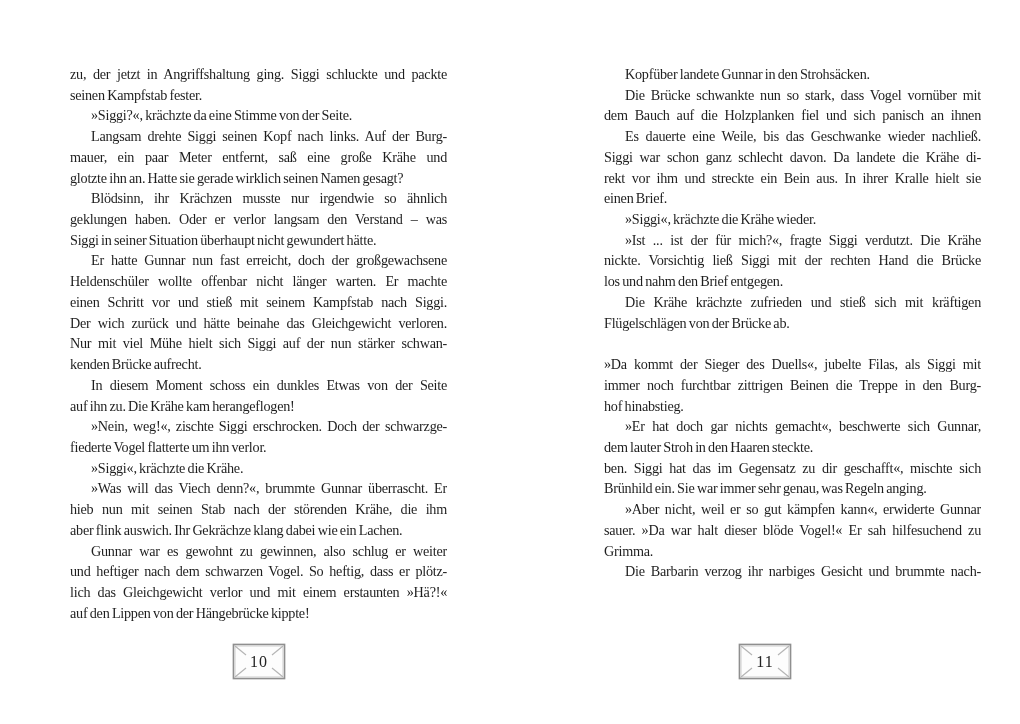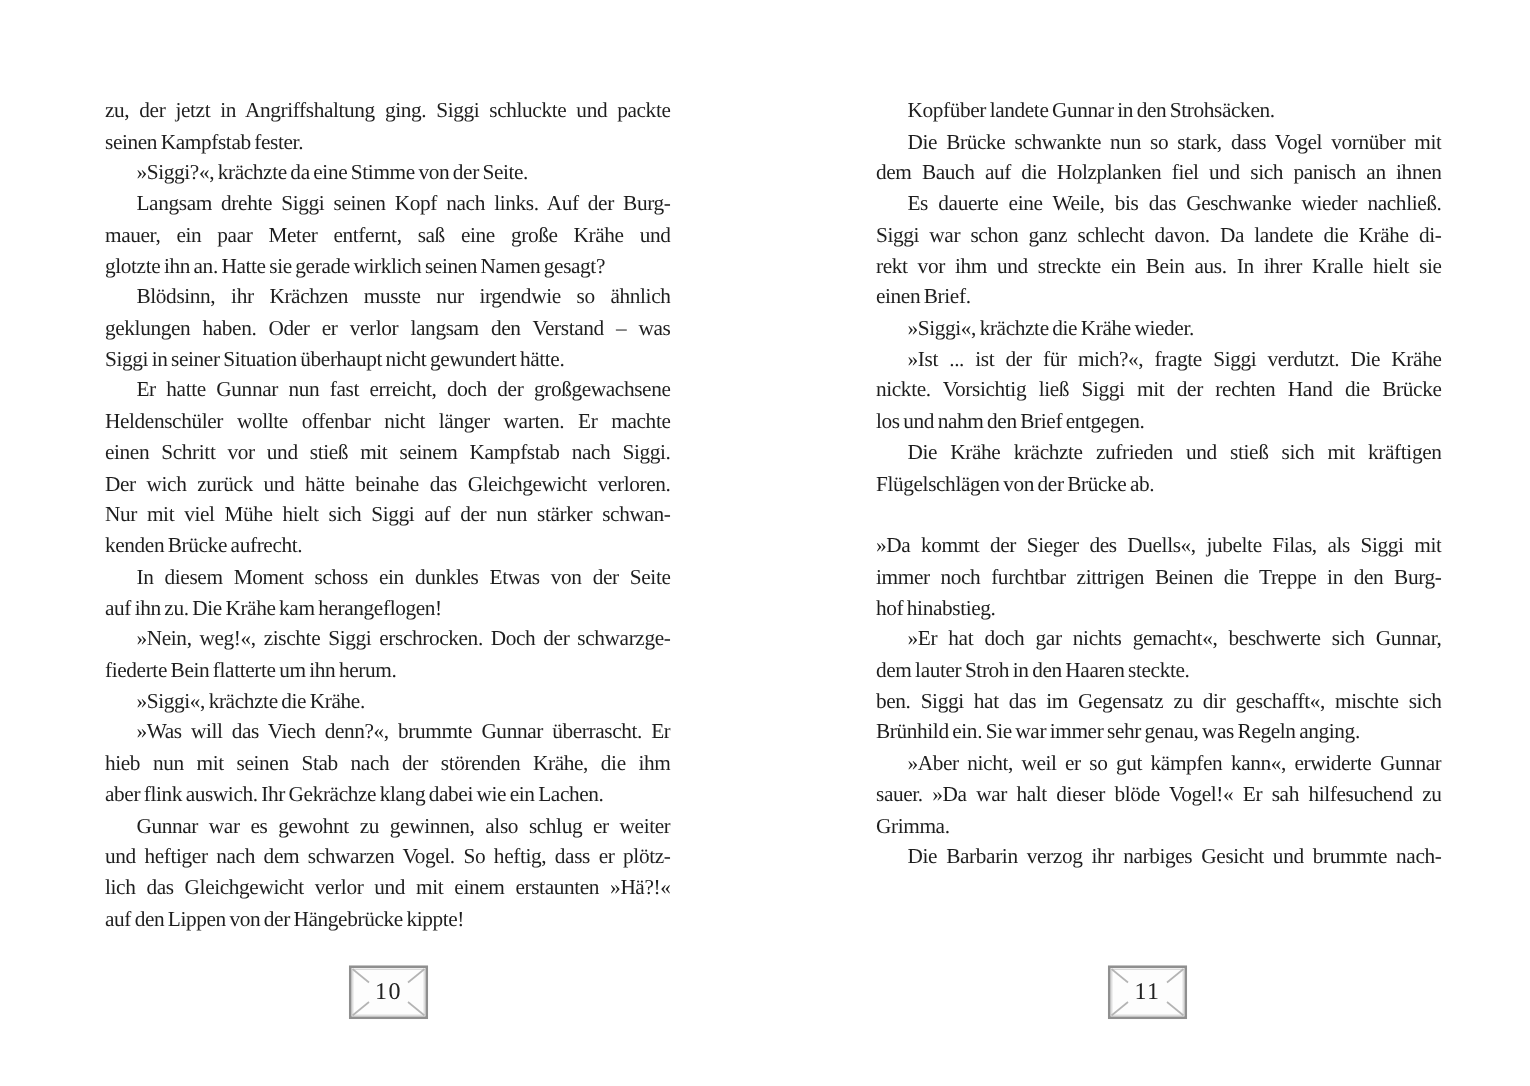--- a/index.html
+++ b/index.html
@@ -17,21 +17,21 @@
     color: #1e1e1e;
     overflow: hidden;
     padding-left: 11px;
   }
   .text-col {
     position: absolute;
     top: 64px;
     width: 377px;
   }
   #col-left  { left: 70px; }
-  #col-right { left: 584px; }
+  #col-right { left: 604px; }
 
   .line {
     height: 20.72px;
     line-height: 20.72px;
     font-size: 14.2px;
     letter-spacing: -0.25px;
     word-spacing: -0.9px;
     text-align: justify;
     text-align-last: justify;
     overflow: hidden;
@@ -89,21 +89,21 @@
       <div class="line end">Siggi in seiner Situation überhaupt nicht gewundert hätte.</div>
       <div class="line indent">Er hatte Gunnar nun fast erreicht, doch der großgewachsene</div>
       <div class="line">Heldenschüler wollte offenbar nicht länger warten. Er machte</div>
       <div class="line">einen Schritt vor und stieß mit seinem Kampfstab nach Siggi.</div>
       <div class="line">Der wich zurück und hätte beinahe das Gleichgewicht verloren.</div>
       <div class="line">Nur mit viel Mühe hielt sich Siggi auf der nun stärker schwan-</div>
       <div class="line end">kenden Brücke aufrecht.</div>
       <div class="line indent">In diesem Moment schoss ein dunkles Etwas von der Seite</div>
       <div class="line end">auf ihn zu. Die Krähe kam herangeflogen!</div>
       <div class="line indent">»Nein, weg!«, zischte Siggi erschrocken. Doch der schwarzge-</div>
-      <div class="line end">fiederte Bein flatterte um ihn herum.</div>
+      <div class="line end">fiederte Vogel flatterte um ihn verlor.</div>
       <div class="line indent end">»Siggi«, krächzte die Krähe.</div>
       <div class="line indent">»Was will das Viech denn?«, brummte Gunnar überrascht. Er</div>
       <div class="line">hieb nun mit seinen Stab nach der störenden Krähe, die ihm</div>
       <div class="line end">aber flink auswich. Ihr Gekrächze klang dabei wie ein Lachen.</div>
       <div class="line indent">Gunnar war es gewohnt zu gewinnen, also schlug er weiter</div>
       <div class="line">und heftiger nach dem schwarzen Vogel. So heftig, dass er plötz-</div>
       <div class="line">lich das Gleichgewicht verlor und mit einem erstaunten »Hä?!«</div>
       <div class="line end">auf den Lippen von der Hängebrücke kippte!</div>
     </div>
 

